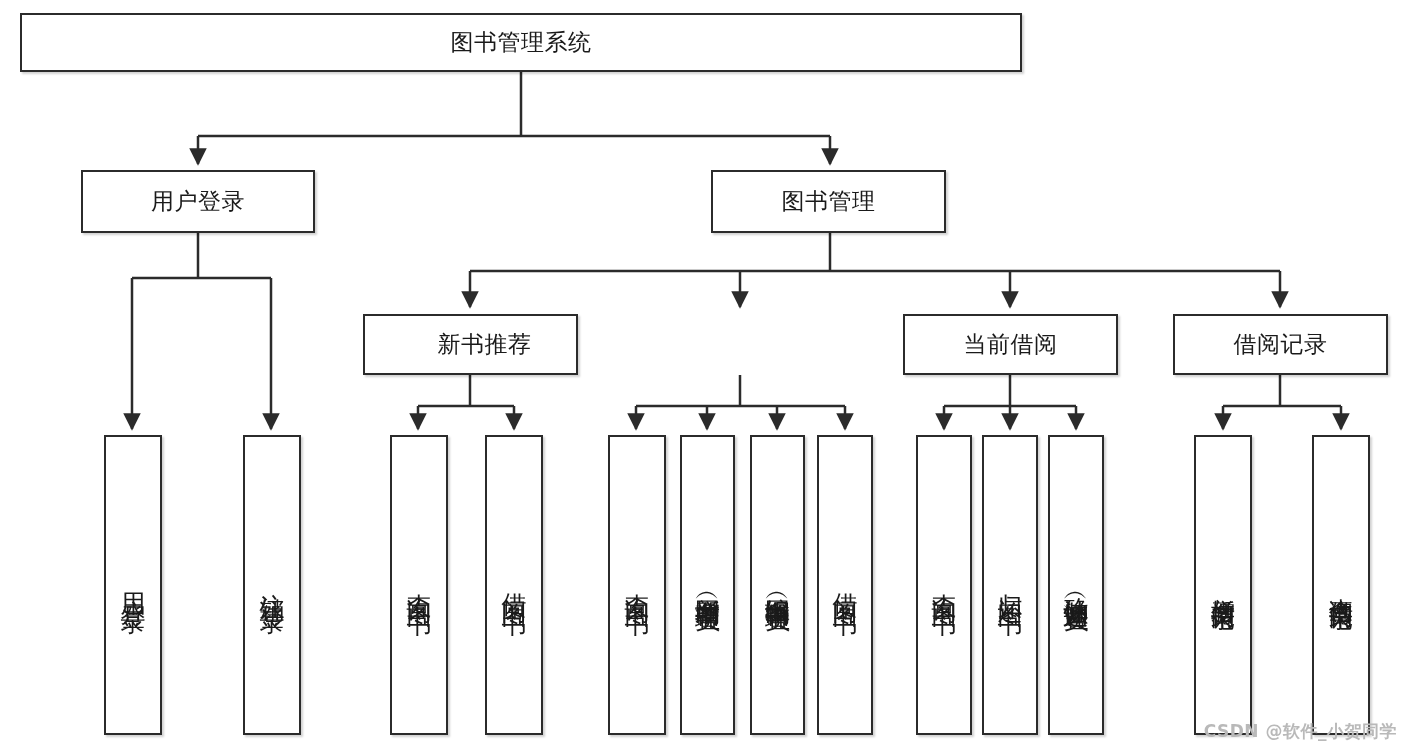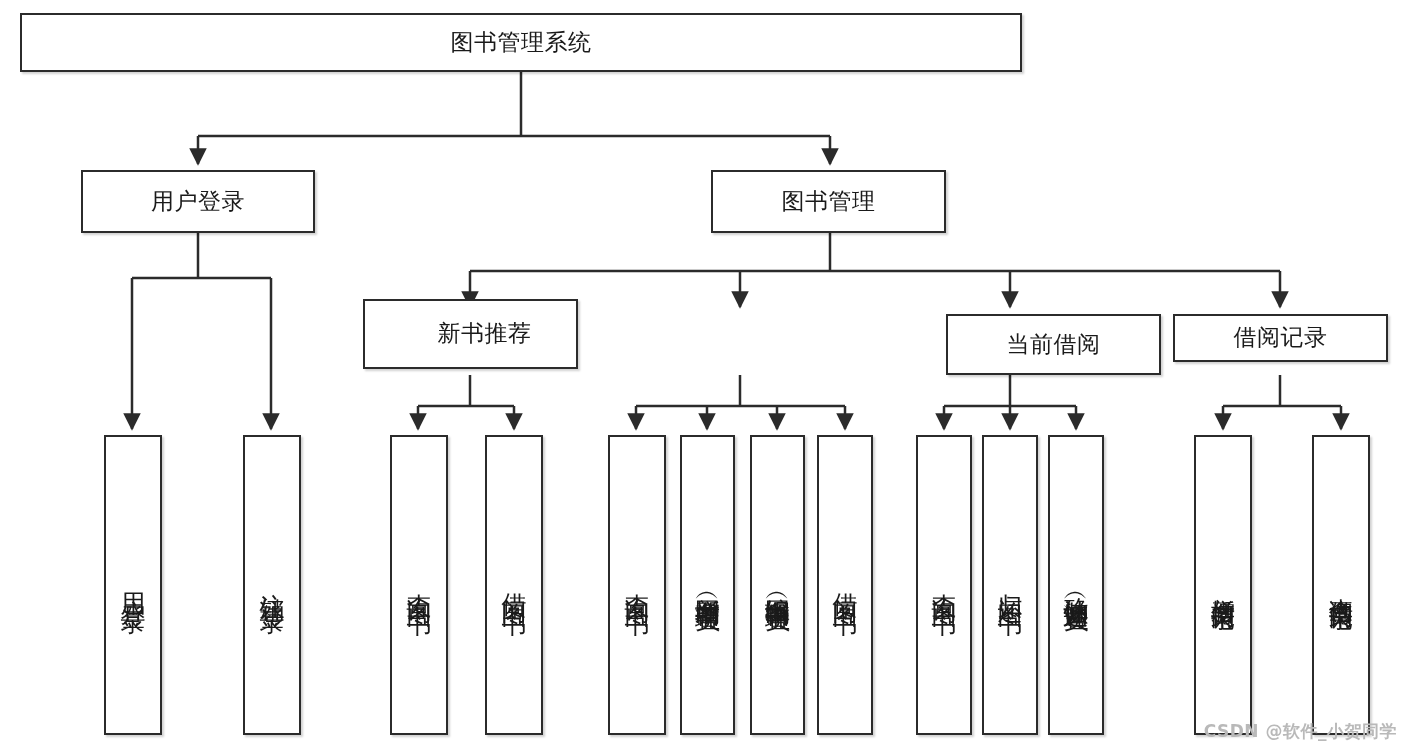--- a/index.html
+++ b/index.html
@@ -138,30 +138,30 @@
   </div>
 
   <div class="node horiz" style="left:81px; top:170px; width:234px; height:63px;">
     <span class="label">用户登录</span>
   </div>
 
   <div class="node horiz" style="left:711px; top:170px; width:235px; height:63px;">
     <span class="label">图书管理</span>
   </div>
 
-  <div class="node horiz" style="left:363px; top:299px; width:215px; height:70px;padding-left:28px;">
+  <div class="node horiz" style="left:363px; top:314px; width:215px; height:61px;padding-left:28px;">
     <span class="label">新书推荐</span>
   </div>
 
 
-  <div class="node horiz" style="left:903px; top:314px; width:215px; height:61px;margin-left:43px;">
+  <div class="node horiz" style="left:903px; top:314px; width:215px; height:61px;">
     <span class="label">当前借阅</span>
   </div>
 
-  <div class="node horiz" style="left:1173px; top:314px; width:215px; height:48px;">
+  <div class="node horiz" style="left:1173px; top:314px; width:215px; height:61px;">
     <span class="label">借阅记录</span>
   </div>
 
   <div class="node vert" style="left:104px; top:435px; width:58px; height:300px;">
     <span class="label">用户登录</span>
   </div>
 
   <div class="node vert" style="left:243px; top:435px; width:58px; height:300px;">
     <span class="label">注销登录</span>
   </div>

